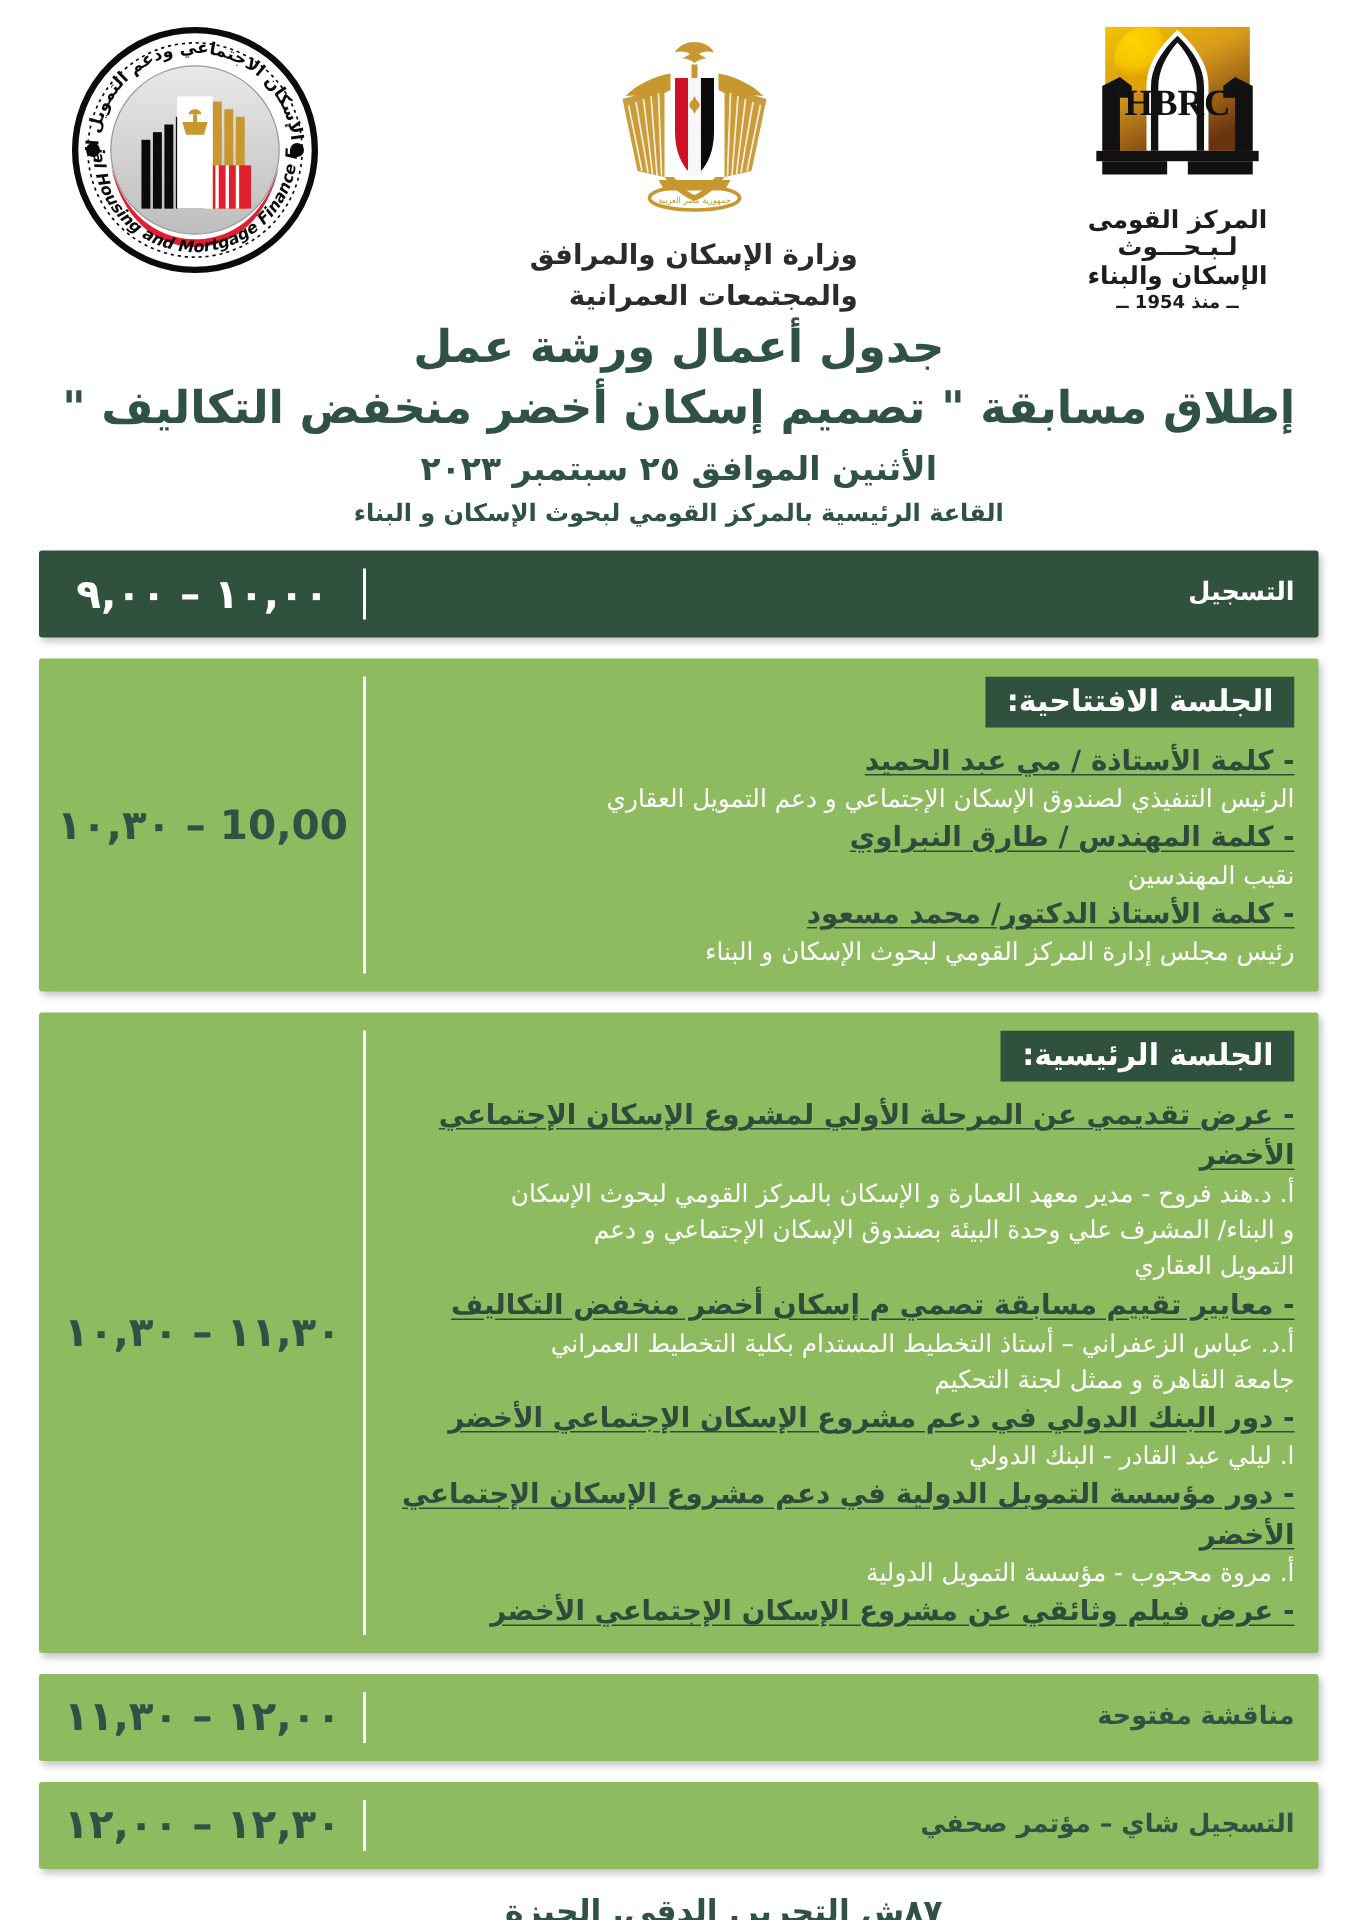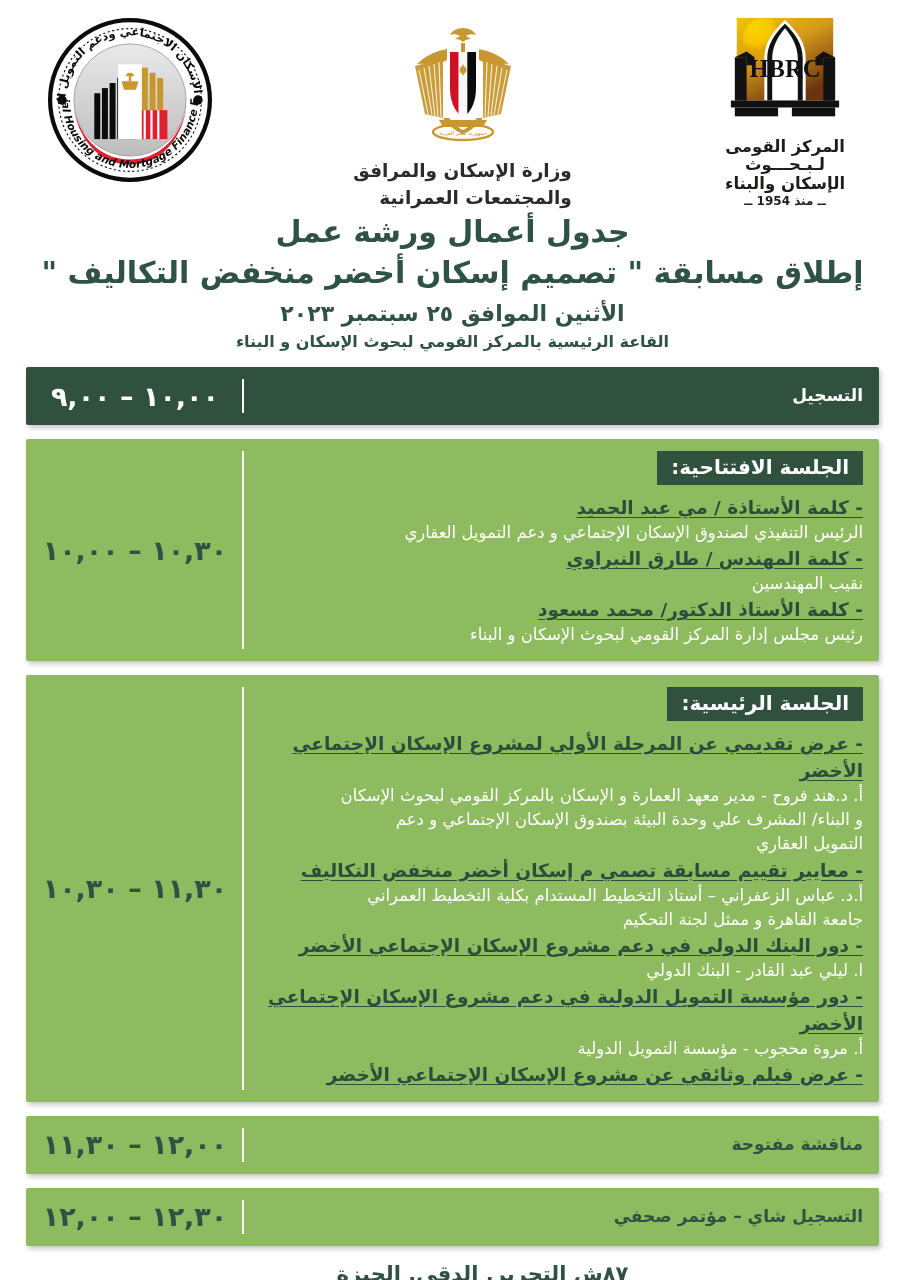--- a/index.html
+++ b/index.html
@@ -256,21 +256,21 @@
         </div>
         <div class="lines">
           <div class="ln head">- كلمة الأستاذة / مي عبد الحميد</div>
           <div class="ln sub">الرئيس التنفيذي لصندوق الإسكان الإجتماعي و دعم التمويل العقاري</div>
           <div class="ln head">- كلمة المهندس / طارق النبراوي</div>
           <div class="ln sub">نقيب المهندسين</div>
           <div class="ln head">- كلمة الأستاذ الدكتور/ محمد مسعود</div>
           <div class="ln sub">رئيس مجلس إدارة المركز القومي لبحوث الإسكان و البناء</div>
         </div>
       </div>
-      <div class="row-time">١٠,٣٠ – ١٠,٠٠</div>
+      <div class="row-time">١٠,٣٠ – 10,00</div>
     </div>
 
     <div class="row light">
       <div class="row-body">
         <div class="badge-wrap">
           <span class="badge">الجلسة الرئيسية:</span>
         </div>
         <div class="lines">
           <div class="ln head">- عرض تقديمي عن المرحلة الأولي لمشروع الإسكان الإجتماعي الأخضر</div>
           <div class="ln sub">أ. د.هند فروح - مدير معهد العمارة و الإسكان بالمركز القومي لبحوث الإسكان</div>

